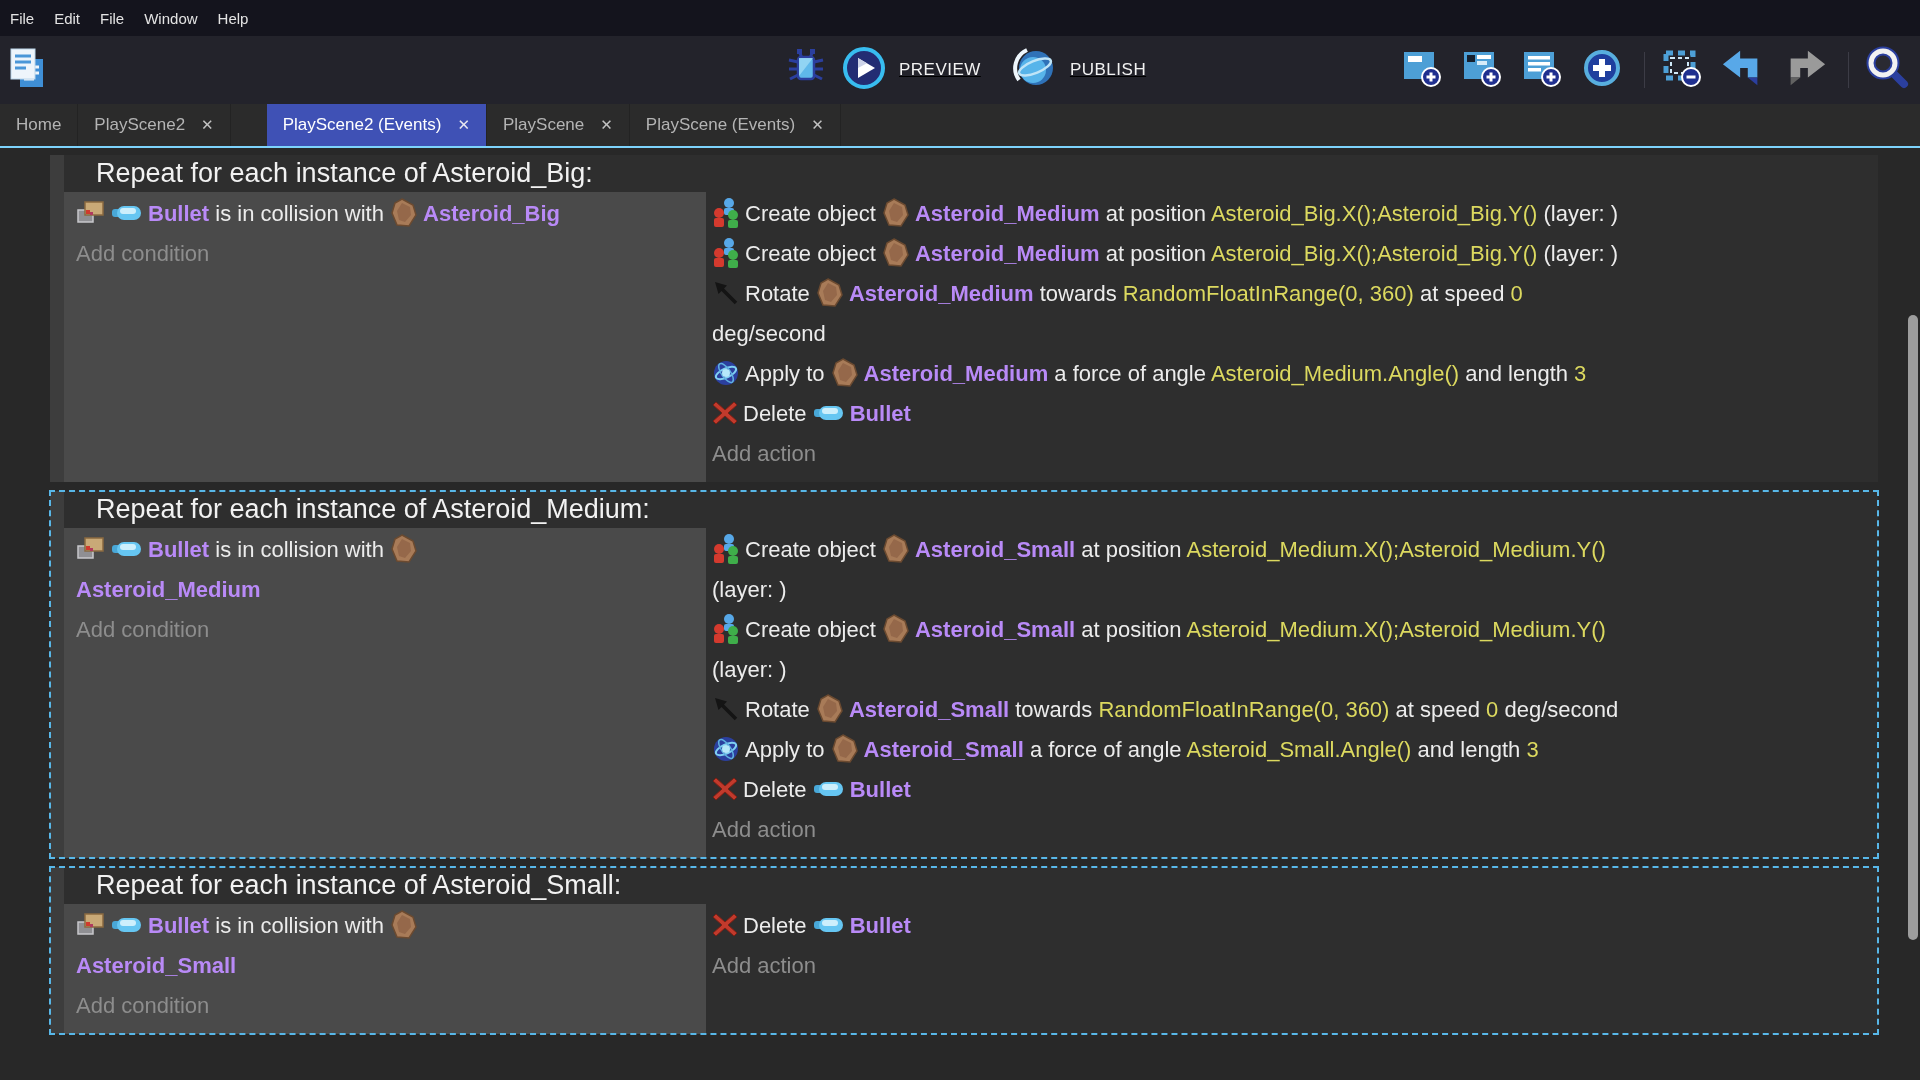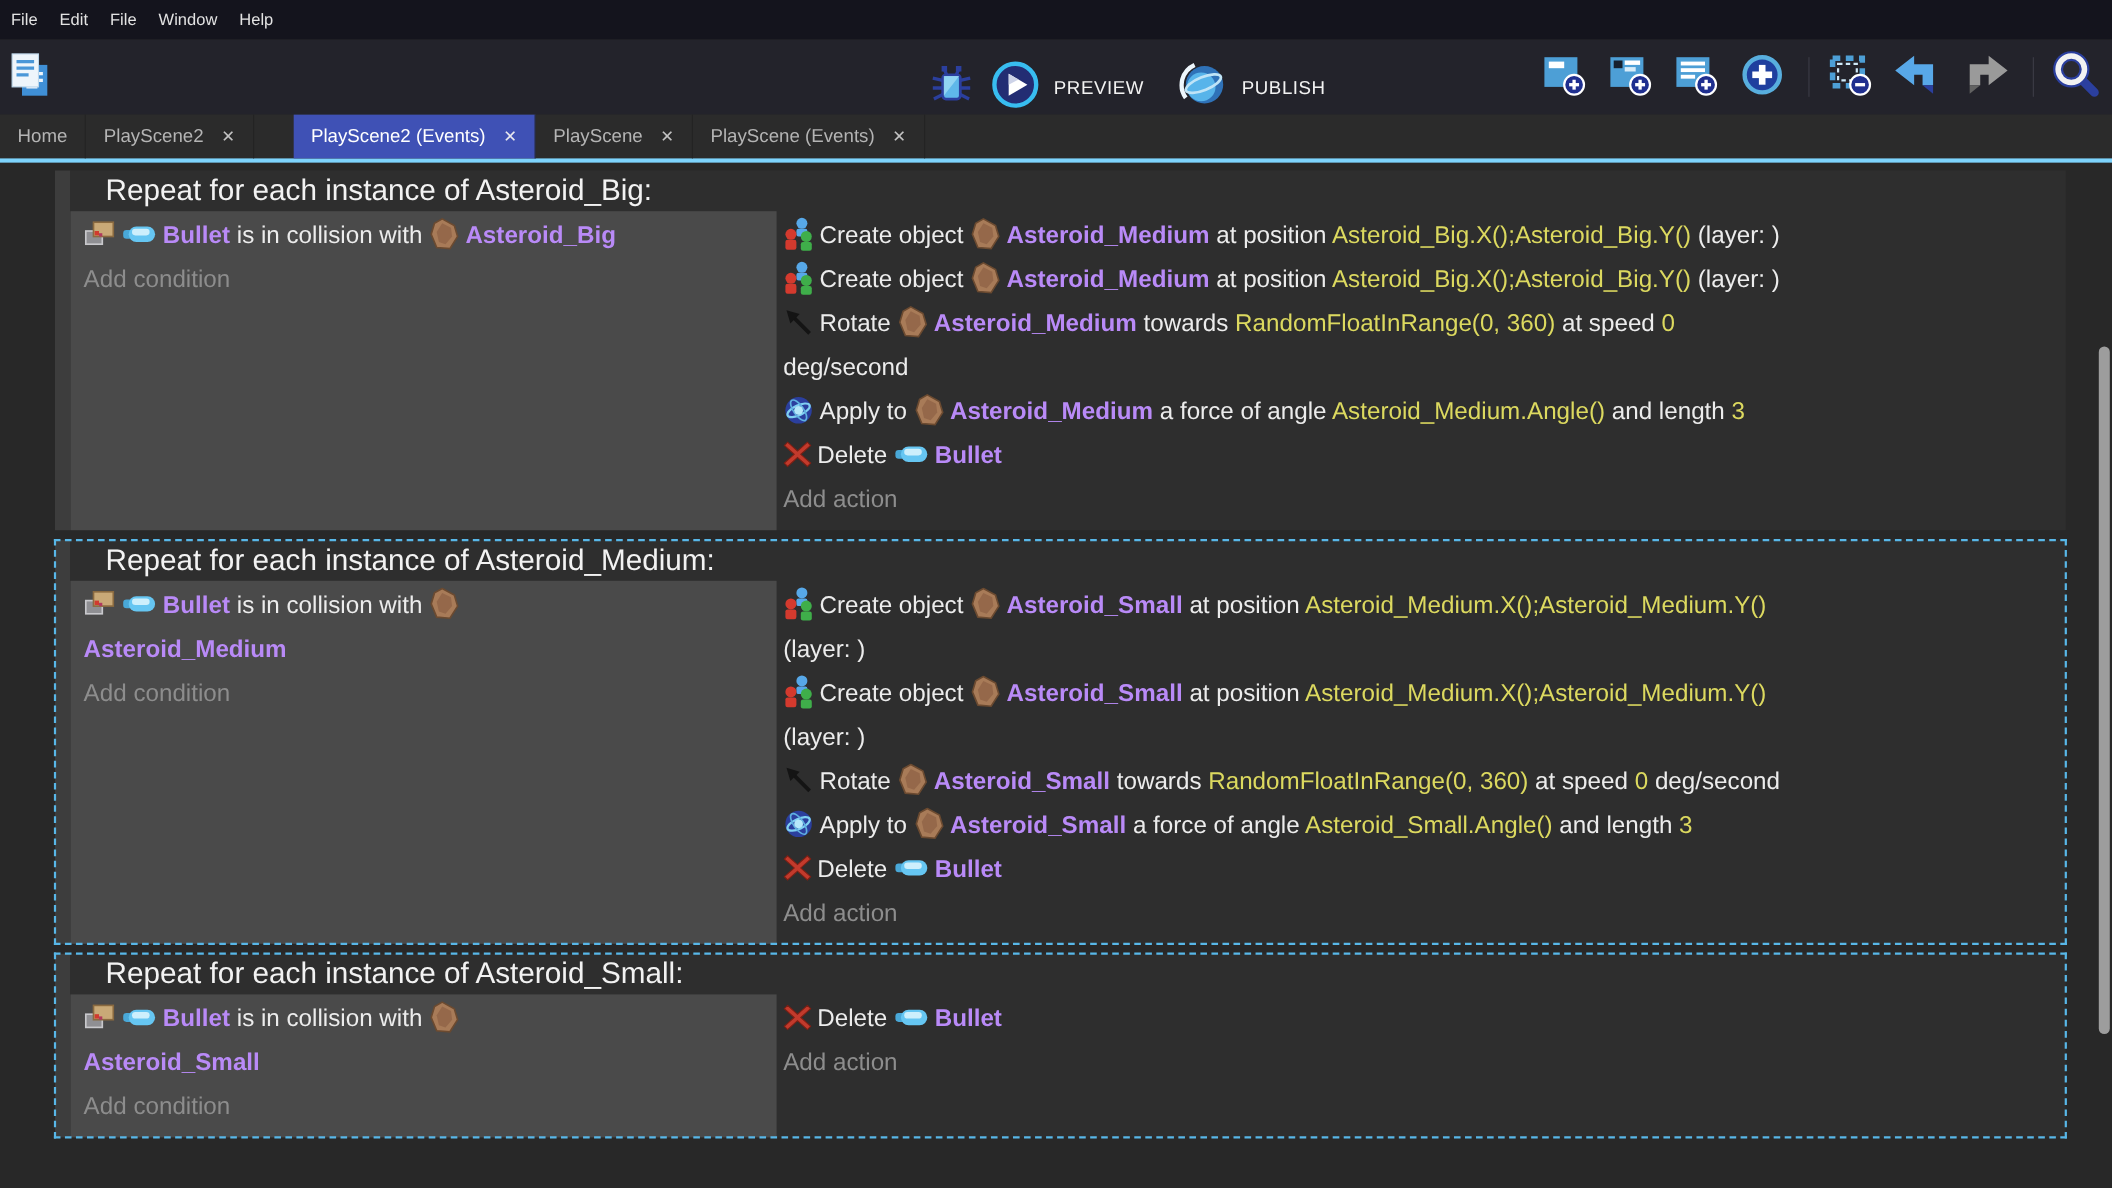--- a/index.html
+++ b/index.html
@@ -9,32 +9,32 @@
   
   .menubar { height:36px; background:#14141d; display:flex; align-items:center;
              font-size:15px; color:#e3e3e3; }
   .menu-item { padding:0 10px; cursor:default; }
 
   
   .toolbar { height:68px; background:#23232b; position:relative;
              display:flex; align-items:center; }
   .tool-btn { display:flex; align-items:center; justify-content:center; cursor:default; }
   .project-btn { margin-left:8px; }
-  .center-group { position:absolute; left:844px; top:0; height:100%;
-                  display:flex; align-items:flex-end; gap:10px; }
+  .center-group { position:absolute; left:785px; top:0; height:100%;
+                  display:flex; align-items:center; gap:10px;text-decoration:underline; }
   .labeled-btn { display:flex; align-items:center; gap:8px; color:#f2f2f2;
                  font-size:17px; letter-spacing:.5px; }
   .publish-group { margin-left:22px; }
   .right-group { position:absolute; right:6px; top:0; height:100%;
                  display:flex; align-items:center; gap:13px; }
   .separator { width:1px; height:36px; background:#3c3c46; margin:0 3px; }
 
   
   .tabbar { height:44px; background:#2b2b2b; display:flex;
-            border-bottom:4px solid #7dd3fc; }
+            border-bottom:2px solid #7dd3fc; }
   .tab { display:flex; align-items:center; gap:16px; padding:0 16px;
          font-size:17px; color:#b4b4b4; border-right:1px solid #232323; cursor:default; }
   .tab.active { background:#3f51b5; color:#ffffff;margin-left:36px; }
   .tab-close { font-size:15px; color:#c2c2c2; }
   .tab.active .tab-close { color:#e8e8ef; }
 
   
   .events-wrap { position:relative; height:966px; background:#282828;
                  padding:7px 0 0 50px; overflow:hidden; }
   .event { display:flex; width:1828px; margin-bottom:9px; }

